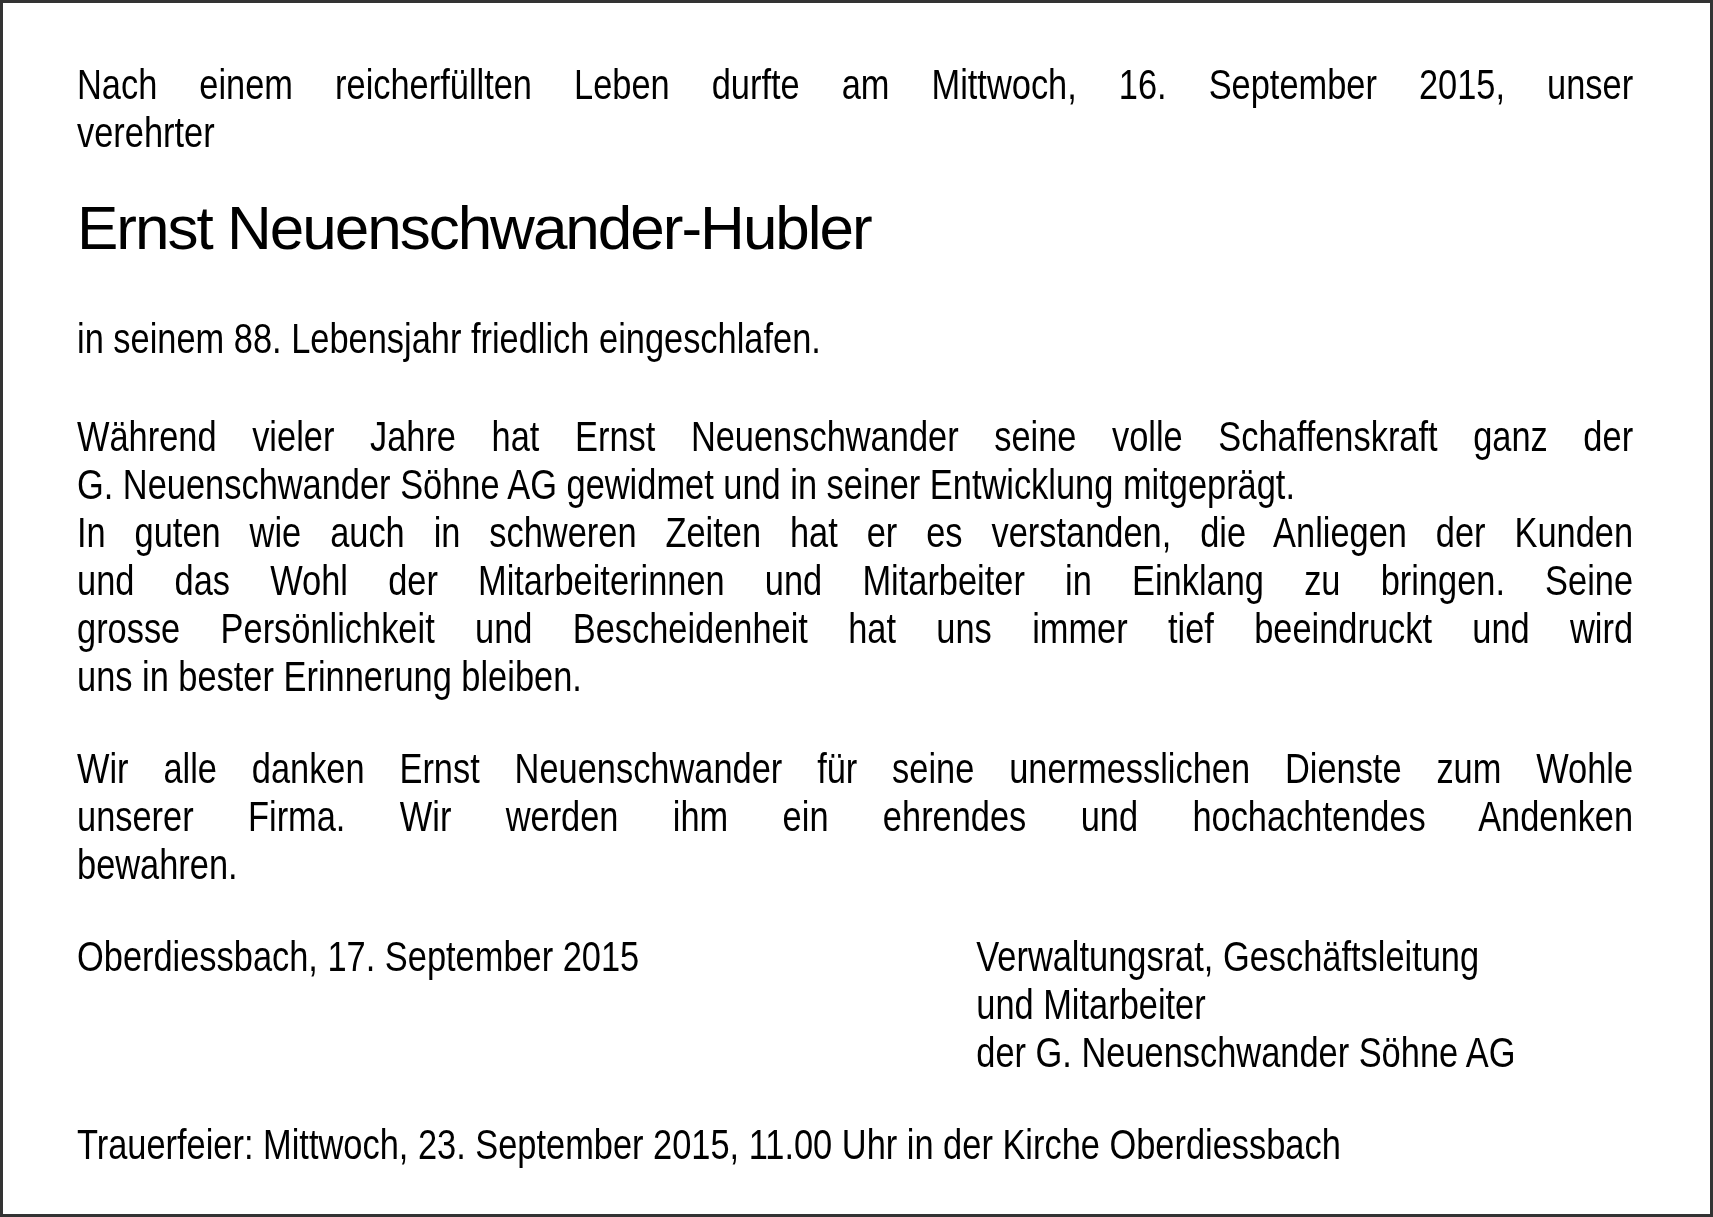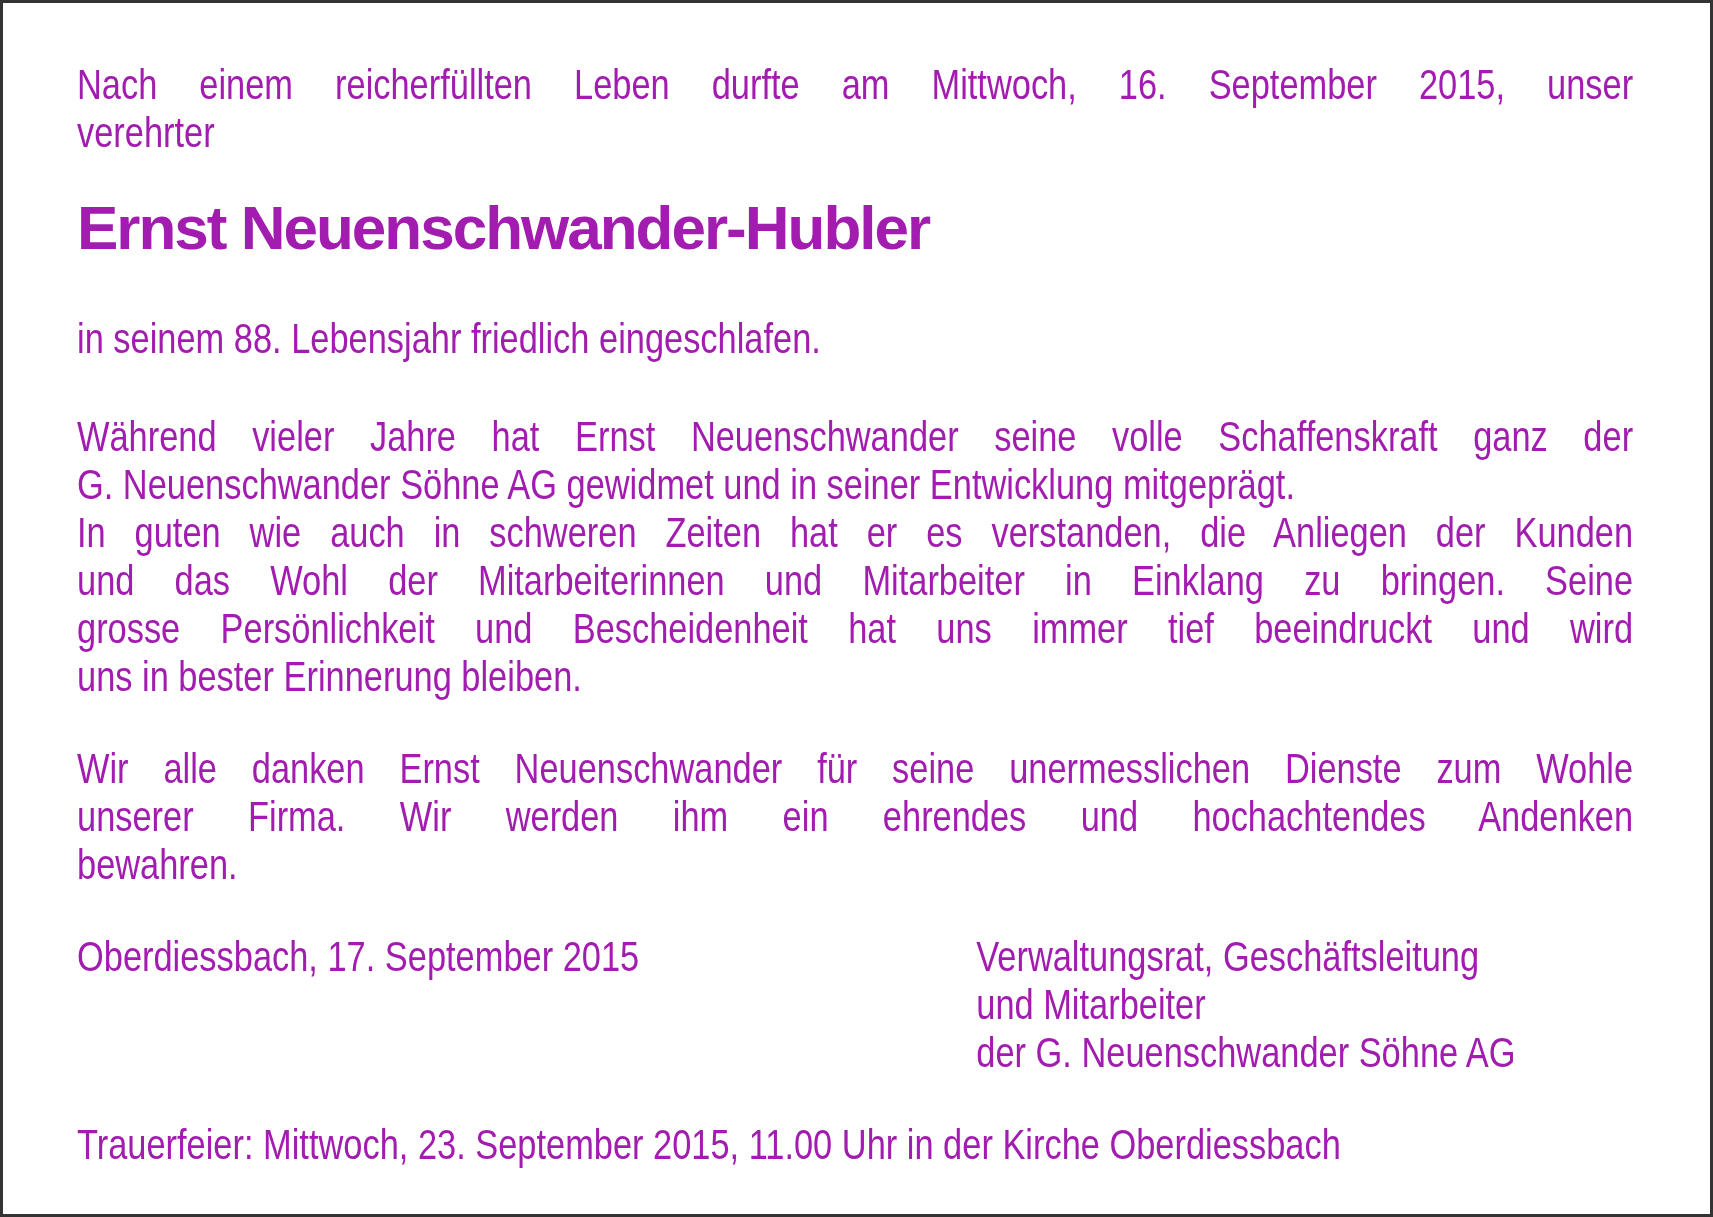--- a/index.html
+++ b/index.html
@@ -10,41 +10,41 @@
   .page {
     position: relative;
     width: 1713px;
     height: 1217px;
     box-sizing: border-box;
     background: #ffffff;
     border: 3px solid #333333;
     padding: 58px 0 0 74px;
     overflow: hidden;
     font-family: "Liberation Sans", sans-serif;
-    color: #a21caf;
+    color: #000000;
   }
   
   .narrow {
     width: 1900px;
     transform: scaleX(0.819);
     transform-origin: 0 0;
     font-size: 42px;
     line-height: 48px;
     white-space: normal;
   }
   .line { text-align: left; }
   .line.just {
     text-align: justify;
     text-align-last: justify;
     -moz-text-align-last: justify;
   }
   .heading {
     font-size: 62px;
     line-height: 70px;
-    font-weight: bold;
+    font-weight: normal;
     letter-spacing: -2px;
     margin-top: 36px;
   }
   .mt-52 { margin-top: 52px; }
   .mt-50 { margin-top: 50px; }
   .mt-44 { margin-top: 44px; }
   .sig-row {
     display: flex;
     align-items: flex-start;
   }

